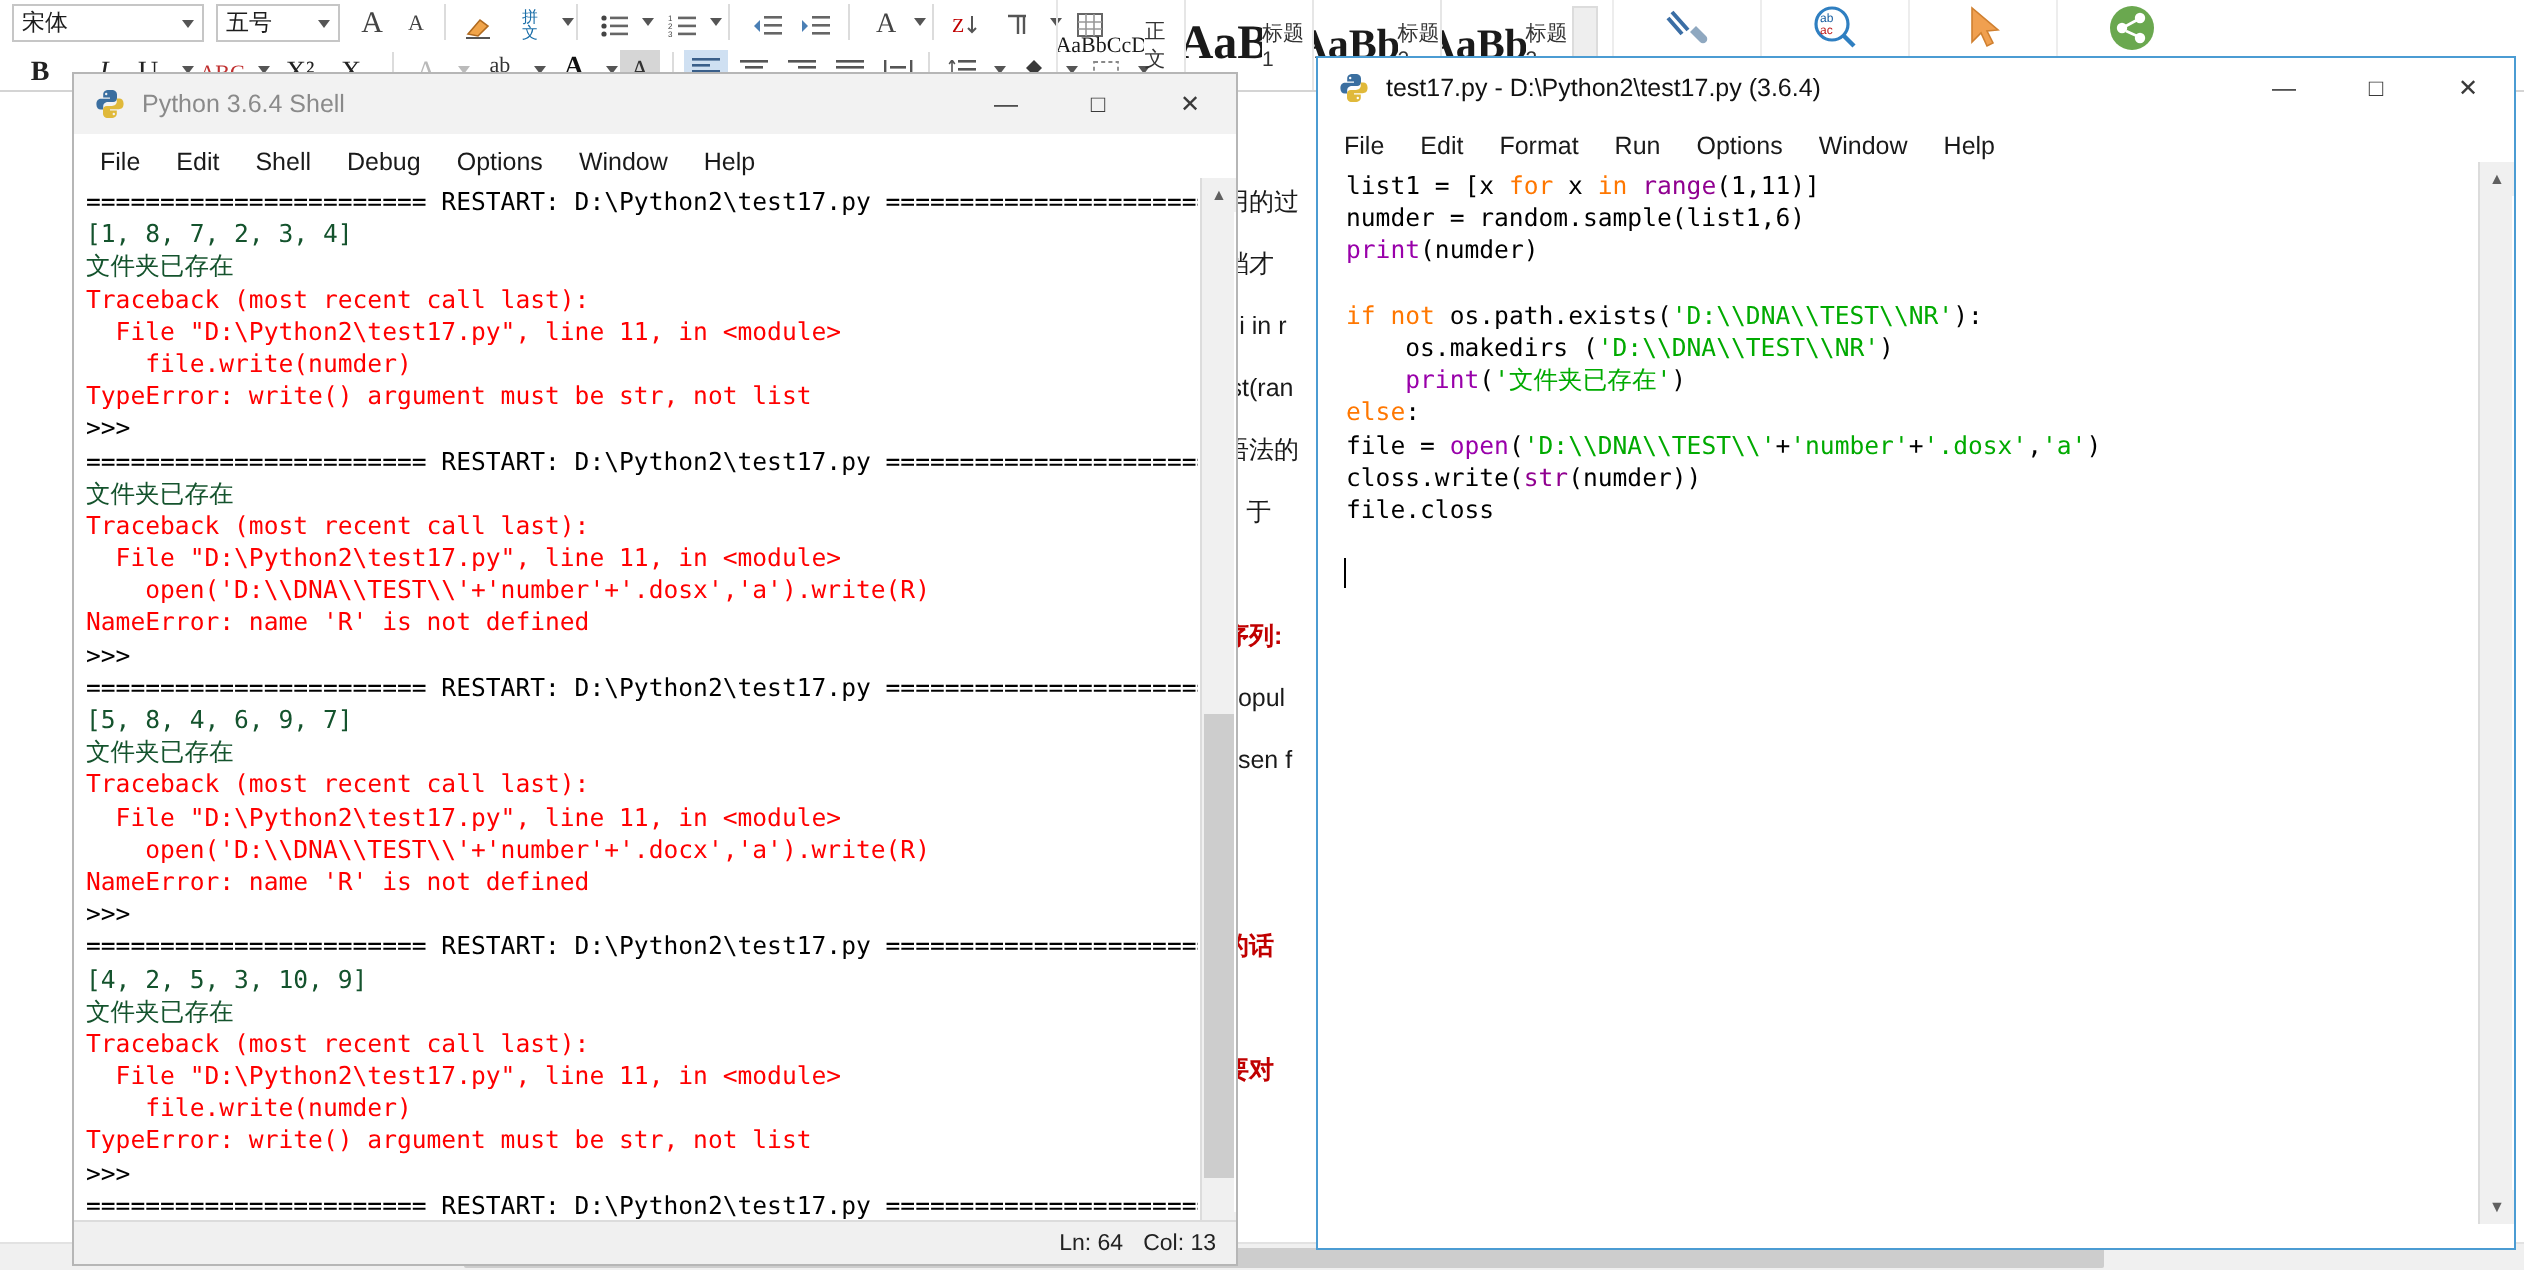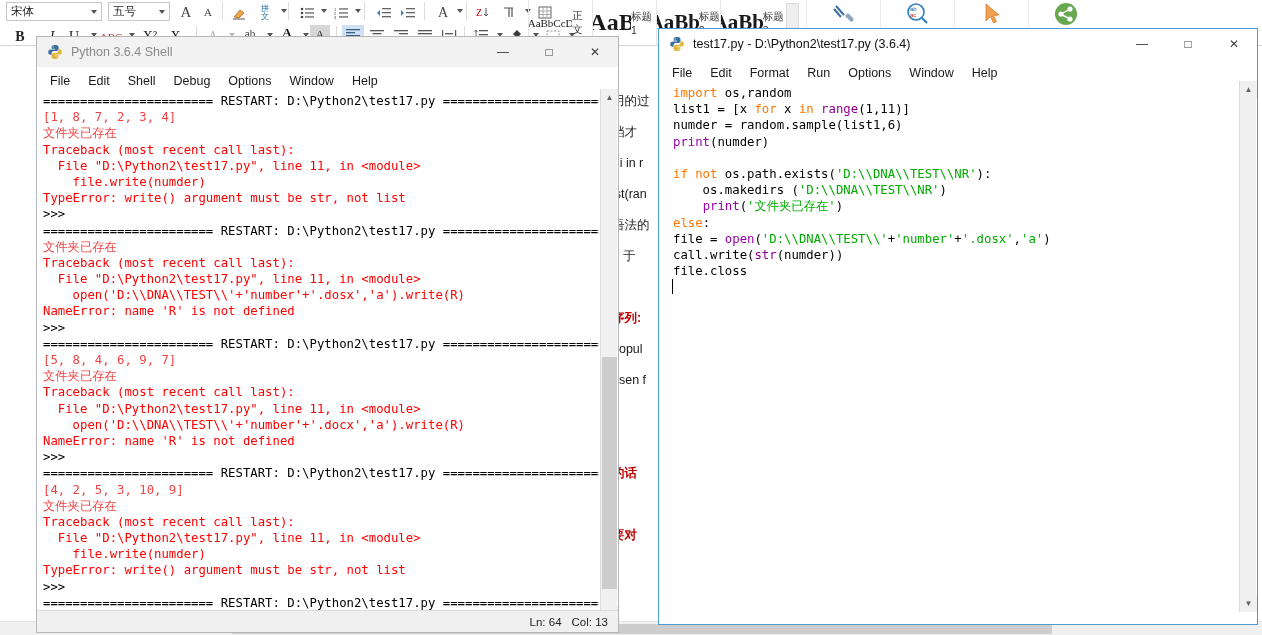--- a/index.html
+++ b/index.html
@@ -85,21 +85,21 @@
   .code-area { position: absolute; background: #ffffff; overflow: hidden;
                font-family: "DejaVu Sans Mono", "Liberation Mono", monospace; }
   .shell-code { left: 2px; top: 56px; width: 560px; height: 530px; }
   .editor-code { left: 2px; top: 56px; width: 577px; height: 527px; }
 
   .codeline { height: 16.2px; font-size: 12.3px; white-space: pre; line-height: 16.2px; color: #000; }
   .shell-code .codeline { padding-left: 4px; }
   .editor-code .codeline { padding-left: 12px; }
 
   .c-err  { color: #ff0000; }
-  .c-out  { color: #ef4444; }
+  .c-out  { color: #14532d; }
   .c-norm { color: #000000; }
   .c-kw   { color: #ff7700; }
   .c-str  { color: #00aa00; }
   .c-def  { color: #9900aa; }
   .c-bi   { color: #900090; }
 
   .vscroll { position: absolute; width: 17px; background: #f0f0f0; border-left: 1px solid #dcdcdc; }
   .vscroll .arw { position: absolute; left: 0; width: 17px; height: 17px; display: flex;
                   align-items: center; justify-content: center; font-size: 8px; color: #606060; background: #f0f0f0; }
   .vscroll .arw.up { top: 0; } .vscroll .arw.dn { bottom: 0; }
@@ -493,31 +493,30 @@
       <span class="mi">File</span>
       <span class="mi">Edit</span>
       <span class="mi">Format</span>
       <span class="mi">Run</span>
       <span class="mi">Options</span>
       <span class="mi">Window</span>
       <span class="mi">Help</span>
     </div>
 
     <div class="code-area editor-code" id="editor-code">
-        <div class="codeline"><span class="c-kw">import</span><span class="c-norm"> os,random</span></div>
         <div class="codeline"><span class="c-norm">list1 = [x </span><span class="c-kw">for</span><span class="c-norm"> x </span><span class="c-kw">in</span><span class="c-norm"> </span><span class="c-bi">range</span><span class="c-norm">(1,11)]</span></div>
         <div class="codeline"><span class="c-norm">numder = random.sample(list1,6)</span></div>
         <div class="codeline"><span class="c-def">print</span><span class="c-norm">(numder)</span></div>
         <div class="codeline">&nbsp;</div>
         <div class="codeline"><span class="c-kw">if</span><span class="c-norm"> </span><span class="c-kw">not</span><span class="c-norm"> os.path.exists(</span><span class="c-str">'D:\\DNA\\TEST\\NR'</span><span class="c-norm">):</span></div>
         <div class="codeline"><span class="c-norm">    os.makedirs (</span><span class="c-str">'D:\\DNA\\TEST\\NR'</span><span class="c-norm">)</span></div>
         <div class="codeline"><span class="c-norm">    </span><span class="c-def">print</span><span class="c-norm">(</span><span class="c-str">'文件夹已存在'</span><span class="c-norm">)</span></div>
         <div class="codeline"><span class="c-kw">else</span><span class="c-norm">:</span></div>
         <div class="codeline"><span class="c-norm">file = </span><span class="c-def">open</span><span class="c-norm">(</span><span class="c-str">'D:\\DNA\\TEST\\'</span><span class="c-norm">+</span><span class="c-str">'number'</span><span class="c-norm">+</span><span class="c-str">'.dosx'</span><span class="c-norm">,</span><span class="c-str">'a'</span><span class="c-norm">)</span></div>
-        <div class="codeline"><span class="c-norm">call.write(</span><span class="c-bi">str</span><span class="c-norm">(numder))</span></div>
+        <div class="codeline"><span class="c-norm">closs.write(</span><span class="c-bi">str</span><span class="c-norm">(numder))</span></div>
         <div class="codeline"><span class="c-norm">file.closs</span></div>
         <div class="codeline">&nbsp;</div>
       </div>
     <div class="editor-caret" style="left:13px; top:250px; height:15px;"></div>
 
     <div class="vscroll" style="left:580px; top:52px; height:531px;">
       <div class="arw up">▲</div>
       <div class="thumb" style="top:17px; height:514px; background:#f0f0f0;"></div>
       <div class="arw dn">▼</div>
     </div>

